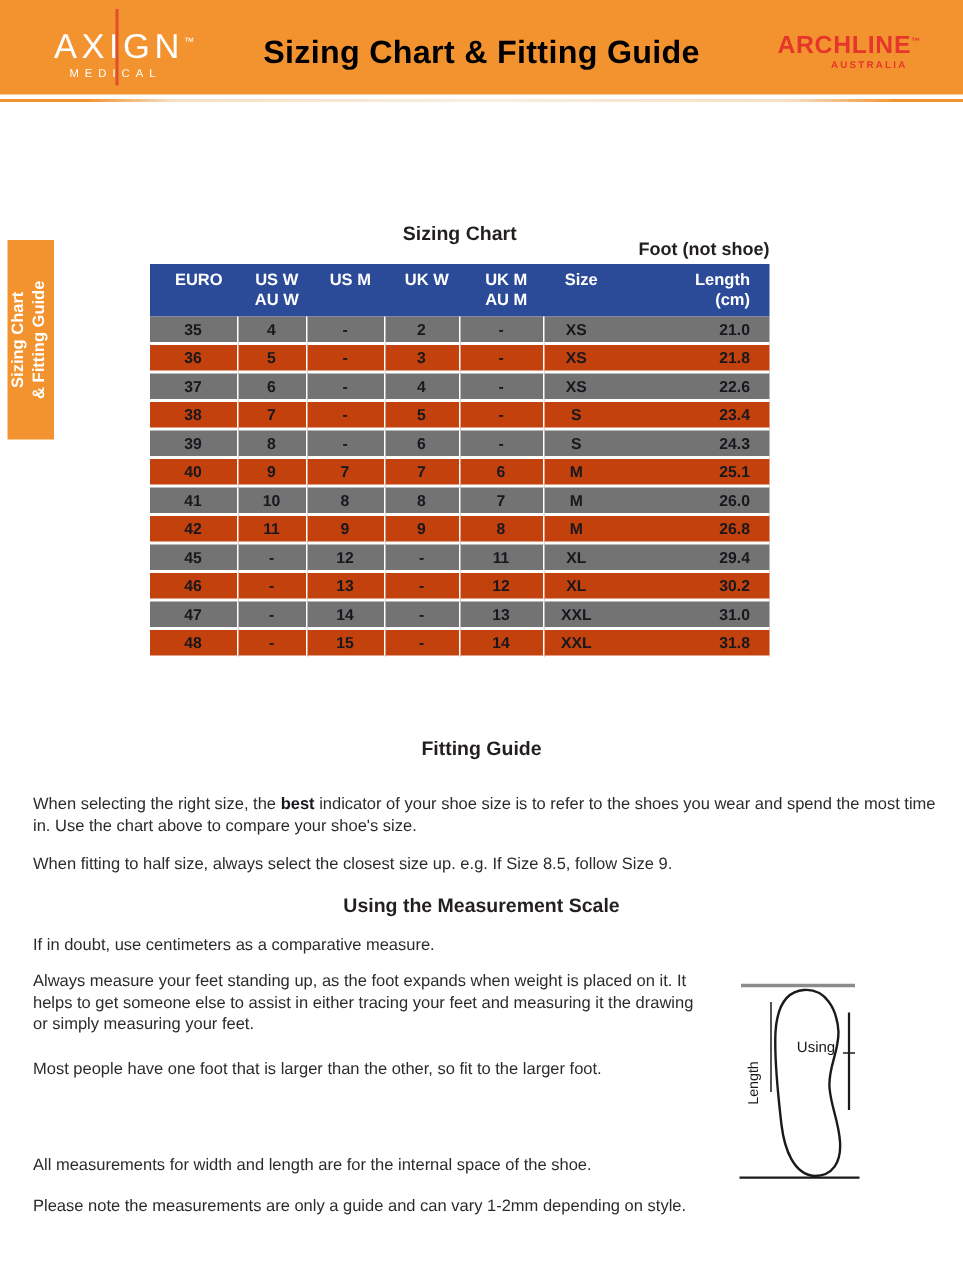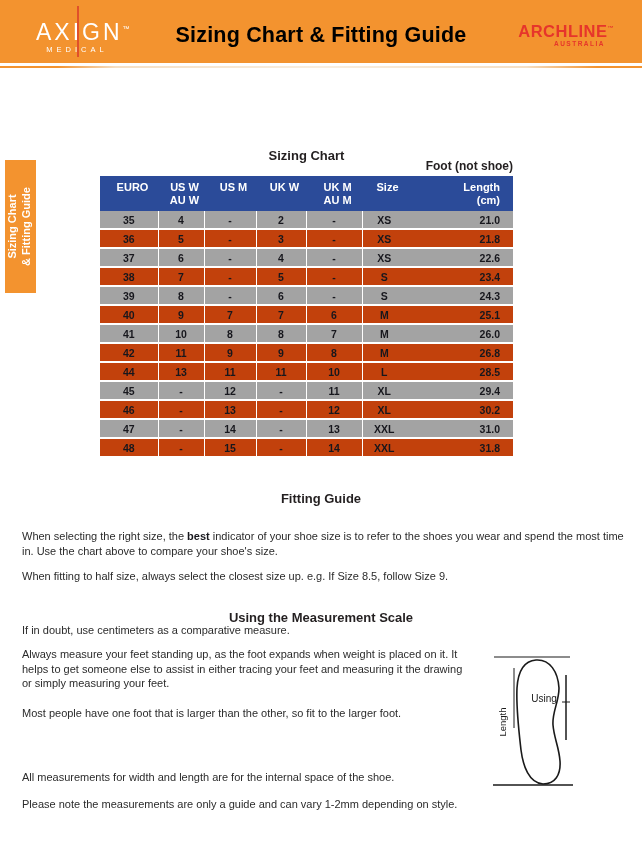--- a/index.html
+++ b/index.html
@@ -33,30 +33,30 @@
                font-size:13px;font-weight:bold;}
   .foot-note{position:absolute;left:360px;top:159px;width:153px;text-align:right;
              font-size:12px;font-weight:bold;}
   table.sizing{position:absolute;left:100px;top:176px;width:413px;border-collapse:collapse;
                table-layout:fixed;}
   table.sizing th{background:#2B4B99;color:#fff;font-size:11px;font-weight:bold;
       vertical-align:top;padding:5px 0 0 7px;height:35px;box-sizing:border-box;
       line-height:13px;text-align:center;}
   table.sizing td{font-size:10.5px;font-weight:bold;color:#17171d;text-align:center;
       height:17px;padding:0;border-bottom:2px solid #fff;}
-  table.sizing tr.blue td{background:#a3a3a3;margin-top:9px;}
+  table.sizing tr.blue td{background:#737373;margin-top:9px;}
   table.sizing tr.lav td{background:#c2410c;}
   table.sizing td.sep{border-right:1px solid #fff;}
   table.sizing .col-length{text-align:right;padding-right:13px;}
 
   
   .sec-heading{position:absolute;left:0;width:642px;text-align:center;
                font-size:13px;font-weight:bold;}
   #fg-heading{top:491px;}
-  #ms-heading{top:610px;}
+  #ms-heading{top:596px;}
   .para{position:absolute;left:22px;font-size:11px;line-height:14.5px;color:#2b2b2b;}
   #fg-p1{top:518px;width:608px;}
   #fg-p2{top:558px;width:608px;}
   #ms-p1{top:612px;width:608px;}
   #ms-p2{top:636px;width:452px;}
   #ms-p3{top:695px;width:470px;}
   #ms-p4{top:759px;width:470px;}
   #ms-p5{top:786px;width:462px;}
   .b{font-weight:bold;color:#17171d;}
 
@@ -201,29 +201,20 @@
         </tr>
         <tr class="lav">
           <td class="sep">42</td>
           <td class="sep">11</td>
           <td class="sep">9</td>
           <td class="sep">9</td>
           <td class="sep">8</td>
           <td>M</td>
           <td class="col-length">26.8</td>
         </tr>
-        <tr class="lav">
-          <td class="sep">44</td>
-          <td class="sep">13</td>
-          <td class="sep">11</td>
-          <td class="sep">11</td>
-          <td class="sep">10</td>
-          <td>L</td>
-          <td class="col-length">28.5</td>
-        </tr>
         <tr class="blue">
           <td class="sep">45</td>
           <td class="sep">-</td>
           <td class="sep">12</td>
           <td class="sep">-</td>
           <td class="sep">11</td>
           <td>XL</td>
           <td class="col-length">29.4</td>
         </tr>
         <tr class="lav">

